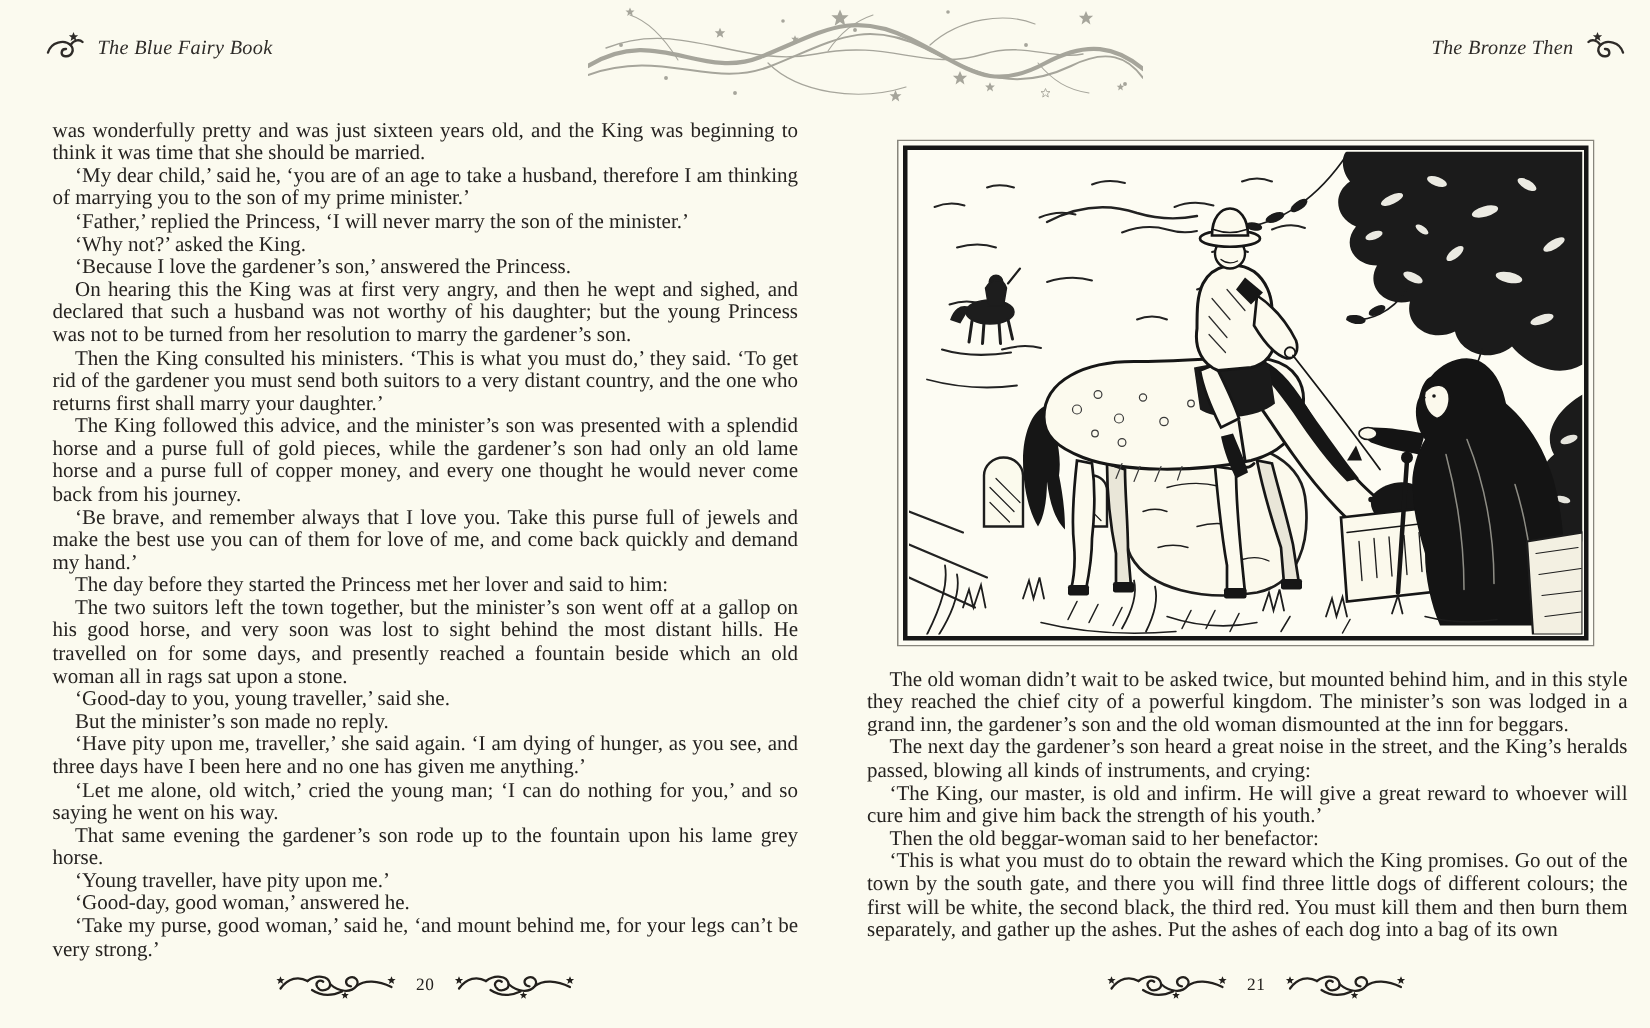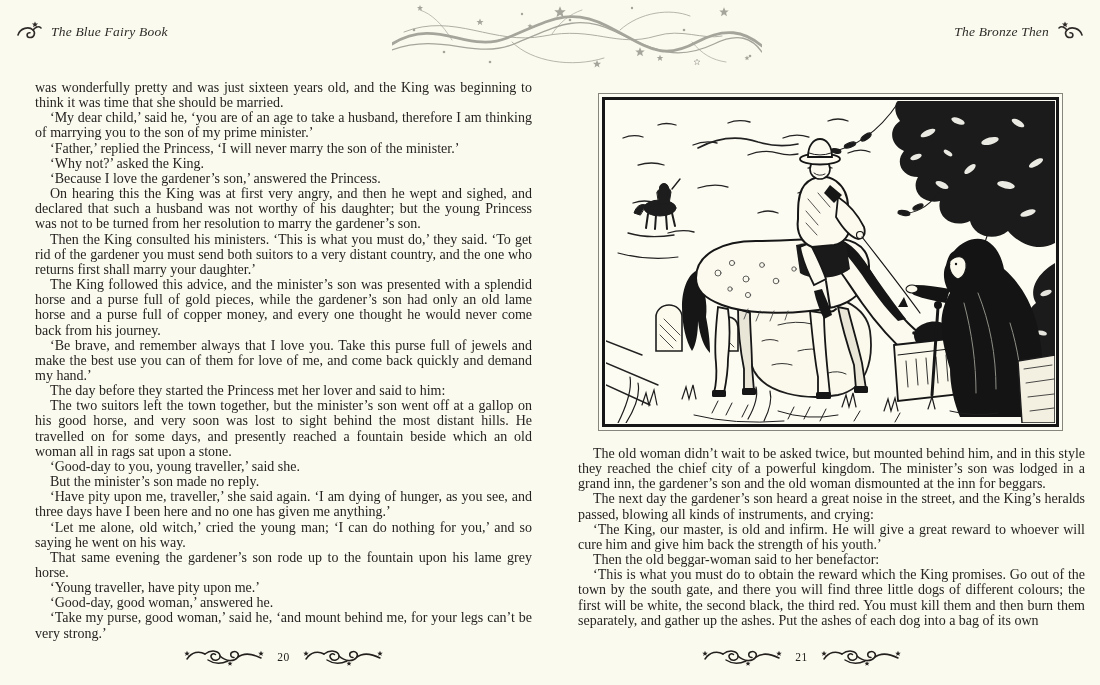--- a/index.html
+++ b/index.html
@@ -5,38 +5,38 @@
   html,body{margin:0;padding:0;}
   body{
     width:1100px;height:685px;position:relative;overflow:hidden;
     background:#fbfaef;color:#262321;
     font-family:"Liberation Serif","DejaVu Serif",serif;
   }
   .running-head{
     position:absolute;top:20px;display:flex;align-items:center;gap:9px;
     font-style:italic;font-size:13.5px;letter-spacing:.2px;color:#2e2b28;
   }
-  .running-head.left{left:16px;justify-content:space-between;}
+  .running-head.left{left:30px;justify-content:space-between;}
   .running-head.right{right:16px;}
   .center-flourish{position:absolute;left:392px;top:0;}
   .page-col{position:absolute;top:80px;}
   .page-col.left{left:35px;width:497px;}
   .page-col.right{left:578px;top:93px;width:507px;}
   .body-text p{
     margin:0;text-align:justify;font-size:14px;line-height:15.15px;
   }
   .body-text p.indent{text-indent:15px;}
   .illustration-wrap{margin-left:20px;width:465px;height:338px;}
   .page-col.right .body-text{margin-top:15px;}
   .page-footer{
     position:absolute;bottom:17px;height:22px;display:flex;
     align-items:center;justify-content:center;gap:13px;text-align:center;
   }
   .page-footer.left{left:35px;width:497px;}
-  .page-footer.right{left:548px;width:507px;}
+  .page-footer.right{left:584px;width:507px;}
   .page-number{font-size:11.5px;color:#23201d;letter-spacing:.5px;}
   svg{display:block;}
 </style>
 </head>
 <body>
 
 <svg width="0" height="0" style="position:absolute" aria-hidden="true">
   <defs>
     <path id="star5" d="M0,-5 L1.45,-1.55 5,-1.55 2.2,0.9 3.1,4.5 0,2.3 -3.1,4.5 -2.2,0.9 -5,-1.55 -1.45,-1.55 Z"></path>
     <g id="swirl-star">

